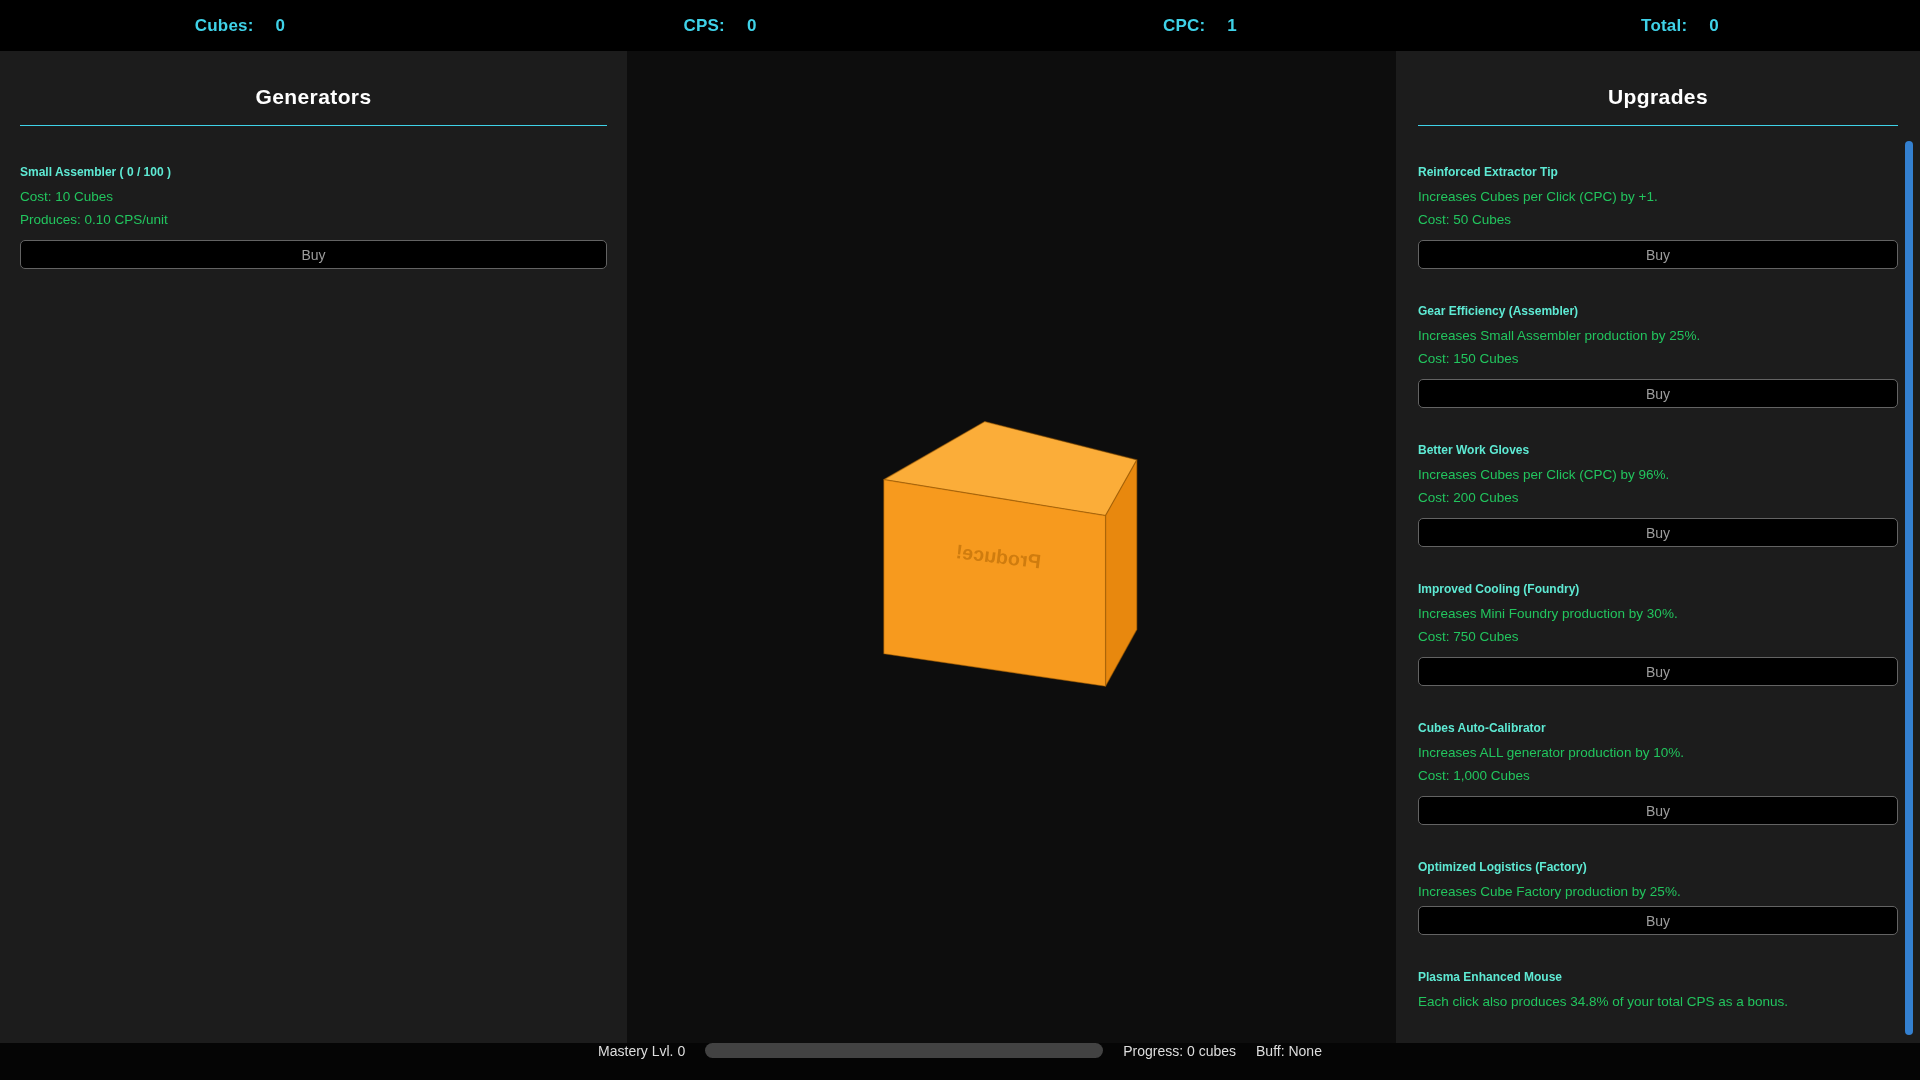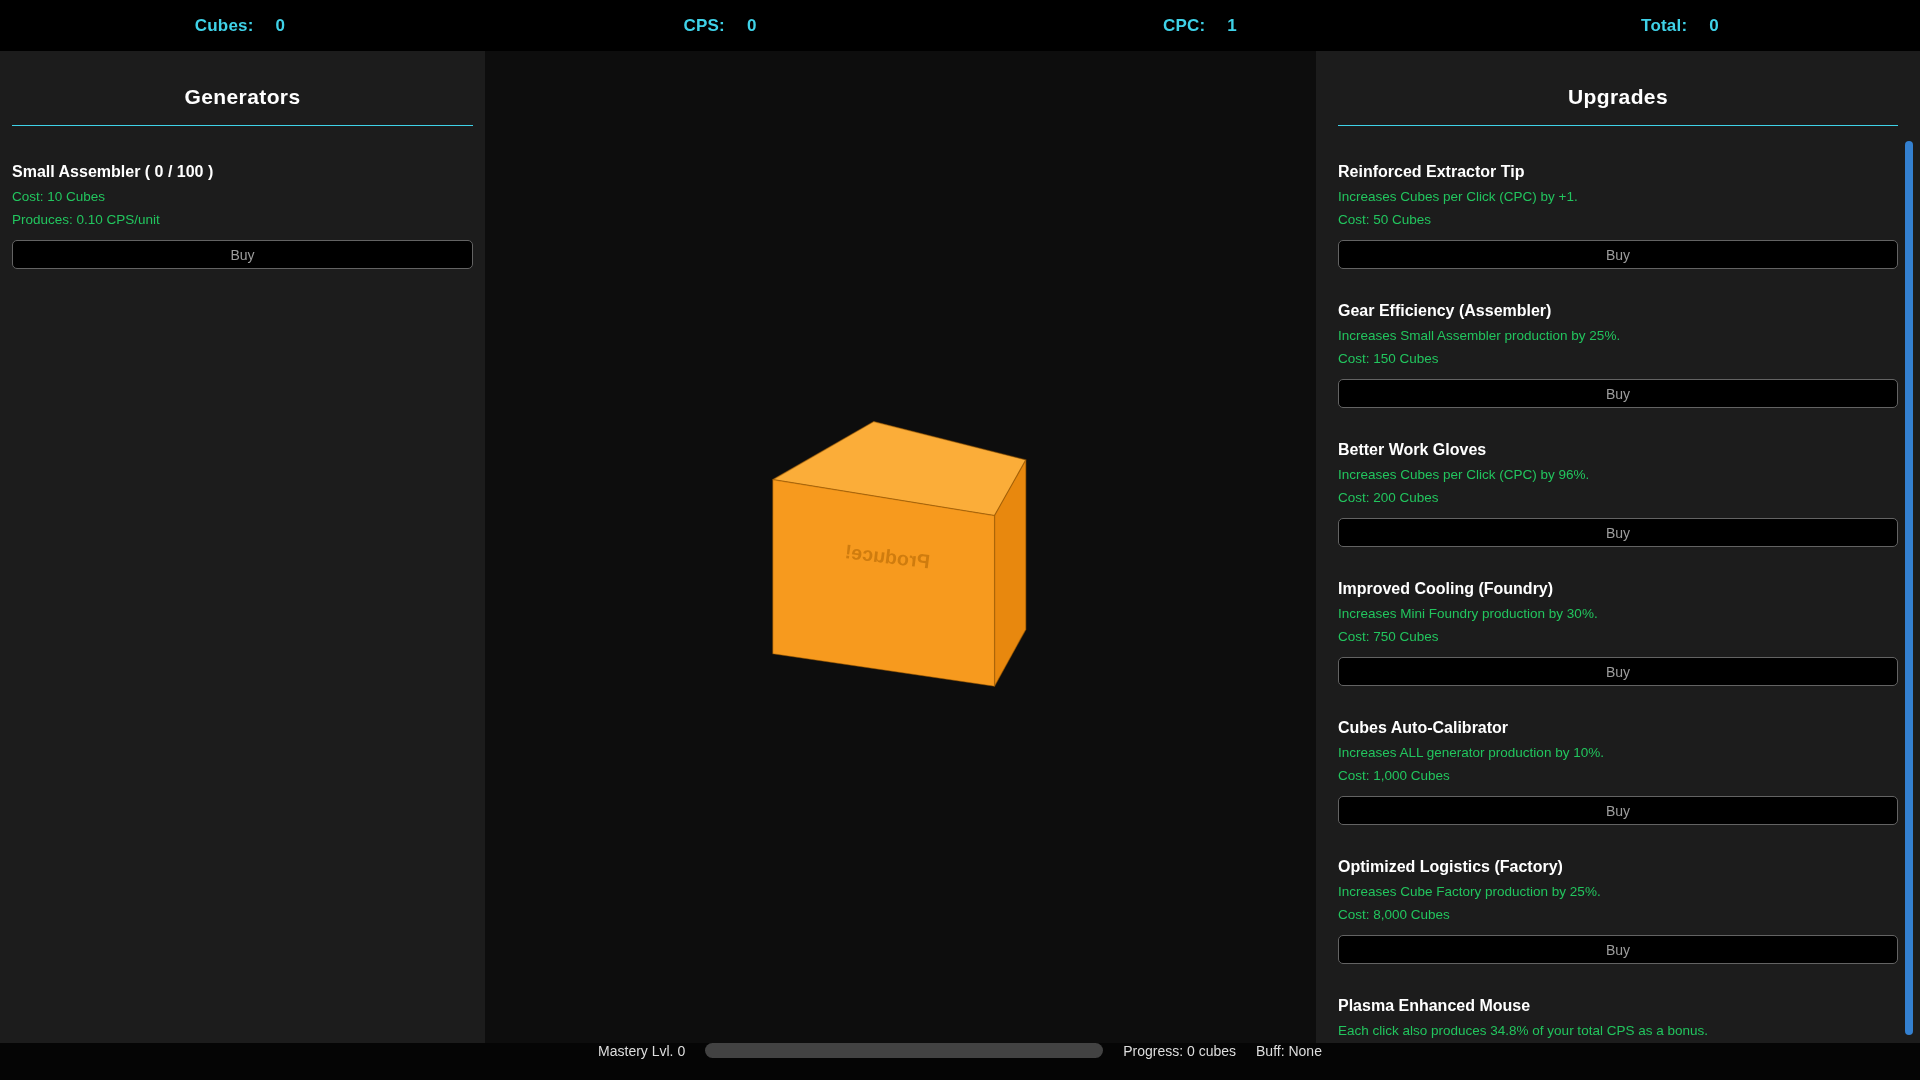--- a/index.html
+++ b/index.html
@@ -27,32 +27,32 @@
   .stat{
     flex:1;display:flex;justify-content:center;align-items:center;gap:22px;
     color:var(--accent);font-size:17px;font-weight:600;letter-spacing:.2px;
   }
 
   
   .main{position:absolute;top:51px;bottom:37px;left:0;right:0;display:flex;}
   .panel{
     background:#1c1c1c;overflow:hidden;
   }
-  .panel-left{width:485px;padding:0 12px;}
-  .panel-right{width:604px;padding:0 22px;}
+  .panel-left{width:627px;padding:0 20px;}
+  .panel-right{width:524px;padding:0 22px;}
   .center-stage{flex:1;background:#0d0d0d;display:flex;align-items:center;justify-content:center;}
 
   .panel-title{
     margin-top:34px;text-align:center;font-size:21px;font-weight:700;color:#fff;
     padding-bottom:16px;border-bottom:1px solid var(--accent);letter-spacing:.4px;
   }
   .item-list{margin-top:36px;}
 
   .shop-item{margin-bottom:0;}
-  .item-name{font-size:16px;font-weight:700;color:#ffffff;line-height:20px;margin-bottom:6px;}
+  .item-name{font-size:12px;font-weight:700;color:#5eead4;line-height:20px;margin-bottom:6px;}
   .item-line{font-size:13.5px;color:#22c55e;line-height:18px;margin-bottom:5px;}
   .item-line.cost{margin-bottom:11px;}
   .buy-btn{
     display:block;width:100%;height:29px;
     background:#000000;border:1px solid #636363;border-radius:5px;
     color:#9d9d9d;font-size:14px;font-family:inherit;
     margin-bottom:32px;cursor:default;
   }
 
   
@@ -158,21 +158,20 @@
       <div class="shop-item">
         <div class="item-name">Cubes Auto-Calibrator</div>
         <div class="item-line">Increases ALL generator production by 10%.</div>
         <div class="item-line cost">Cost: 1,000 Cubes</div>
         <button class="buy-btn">Buy</button>
       </div>
 
       <div class="shop-item">
         <div class="item-name">Optimized Logistics (Factory)</div>
         <div class="item-line">Increases Cube Factory production by 25%.</div>
-        <div class="item-line cost">Cost: 8,000 Cubes</div>
         <button class="buy-btn">Buy</button>
       </div>
 
       <div class="shop-item">
         <div class="item-name">Plasma Enhanced Mouse</div>
         <div class="item-line">Each click also produces 34.8% of your total CPS as a bonus.</div>
 
       </div>
 
     </div>

